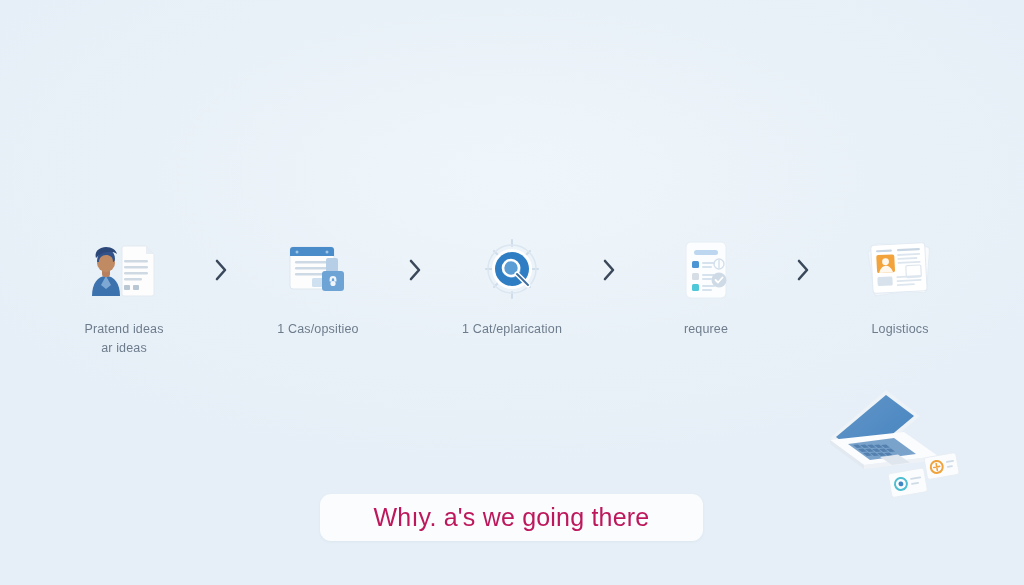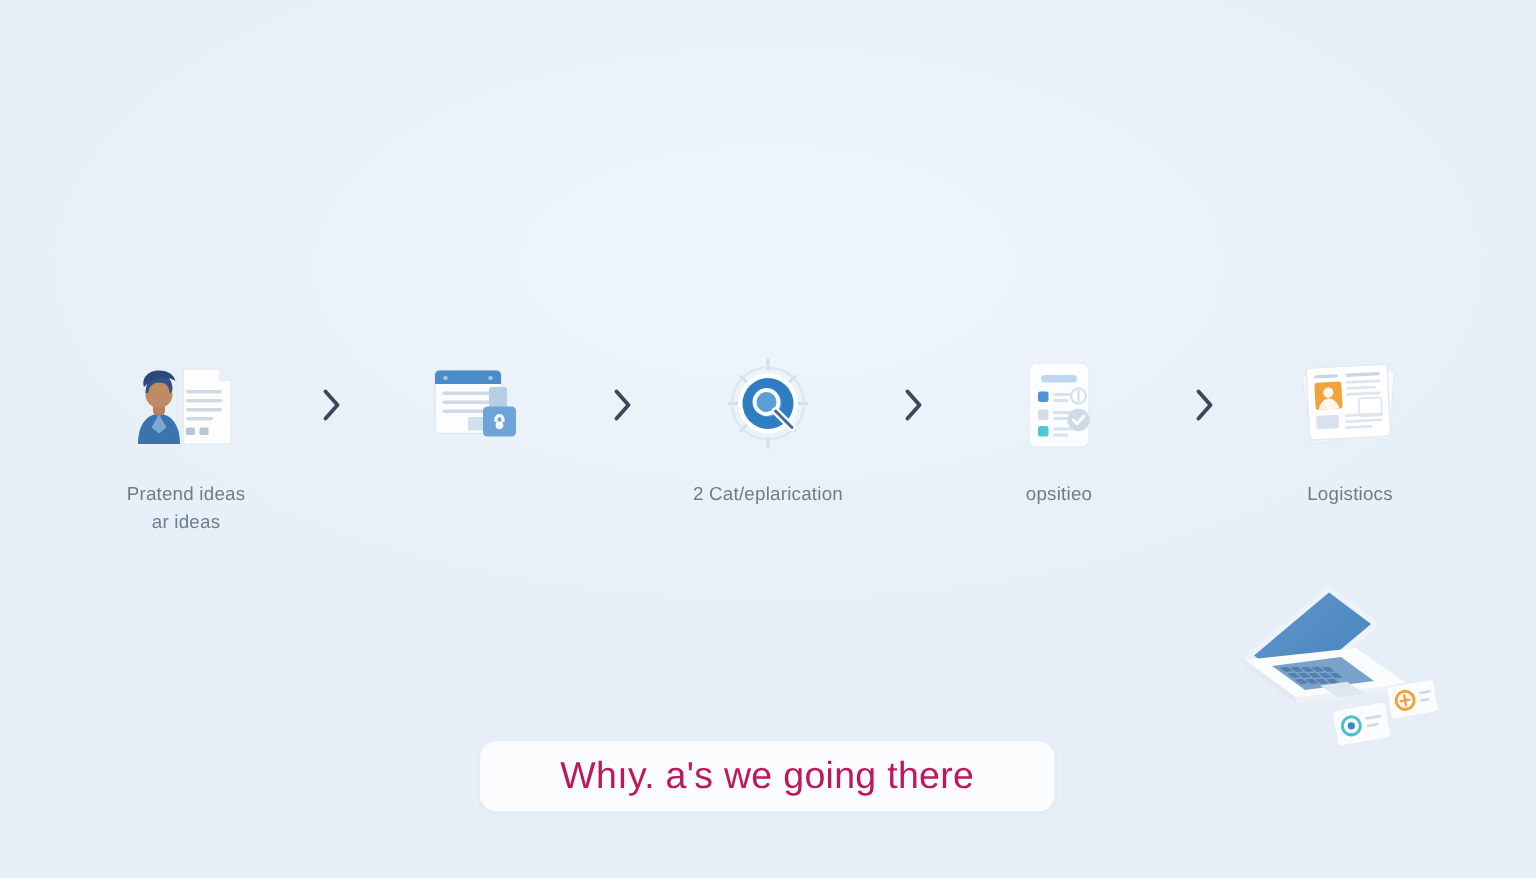--- a/index.html
+++ b/index.html
@@ -165,20 +165,21 @@
           <rect x="36" y="46" width="20" height="9" rx="1.5" fill="#cfe0f1"></rect>
 
           <rect x="50" y="26" width="12" height="24" rx="2" fill="#b6cfe6"></rect>
 
           <rect x="46" y="39" width="22" height="20" rx="3" fill="#6ea3d6"></rect>
           <path d="M57 44 a3.4 3.4 0 0 1 3.4 3.4 v2 h-2.2 v-2 a1.2 1.2 0 0 0 -2.4 0 v2 h-2.2 v-2 A3.4 3.4 0 0 1 57 44 z" fill="#ffffff" opacity=".9"></path>
           <circle cx="57" cy="51.5" r="2.6" fill="#ffffff" opacity=".9"></circle>
         </svg>
       </div>
       <div class="step-label">
+        <div>1 Cas/opsitieo</div>
       </div>
     </div>
 
     <div class="chevron">
       <svg width="13" height="22" viewBox="0 0 13 22" fill="none">
         <path d="M2 2 L10 11 L2 20" stroke="#2b3a4d" stroke-width="2.6" stroke-linecap="round" stroke-linejoin="round"></path>
       </svg>
     </div>
 
     <div class="step">
@@ -200,21 +201,21 @@
           <circle cx="42" cy="37" r="17" fill="#2f7ec4"></circle>
           <circle cx="42" cy="37" r="9" fill="#5b9ed6"></circle>
 
           <circle cx="41" cy="36" r="8" fill="none" stroke="#ffffff" stroke-width="2.6"></circle>
 
           <line x1="47" y1="42" x2="58" y2="53" stroke="#ffffff" stroke-width="5" stroke-linecap="round"></line>
           <line x1="47" y1="42" x2="58" y2="53" stroke="#3f6e9e" stroke-width="2" stroke-linecap="round"></line>
         </svg>
       </div>
       <div class="step-label">
-        <div>2 Cat/eplarication</div>
+        <div>1 Cat/eplarication</div>
       </div>
     </div>
 
     <div class="chevron">
       <svg width="13" height="22" viewBox="0 0 13 22" fill="none">
         <path d="M2 2 L10 11 L2 20" stroke="#2b3a4d" stroke-width="2.6" stroke-linecap="round" stroke-linejoin="round"></path>
       </svg>
     </div>
 
     <div class="step">
@@ -235,21 +236,21 @@
 
           <rect x="28" y="52" width="7" height="7" rx="1.5" fill="#4ec8d8"></rect>
           <rect x="38" y="53" width="13" height="2" rx="1" fill="#d6e2ed"></rect>
           <rect x="38" y="57" width="10" height="2" rx="1" fill="#d6e2ed"></rect>
 
           <circle cx="55" cy="48" r="7.5" fill="#cedae6"></circle>
           <path d="M51.5 48 l2.5 2.5 l4.5 -5" stroke="#ffffff" stroke-width="1.8" fill="none" stroke-linecap="round" stroke-linejoin="round"></path>
         </svg>
       </div>
       <div class="step-label">
-        <div>opsitieo</div>
+        <div>requree</div>
       </div>
     </div>
 
     <div class="chevron">
       <svg width="13" height="22" viewBox="0 0 13 22" fill="none">
         <path d="M2 2 L10 11 L2 20" stroke="#2b3a4d" stroke-width="2.6" stroke-linecap="round" stroke-linejoin="round"></path>
       </svg>
     </div>
 
     <div class="step">

